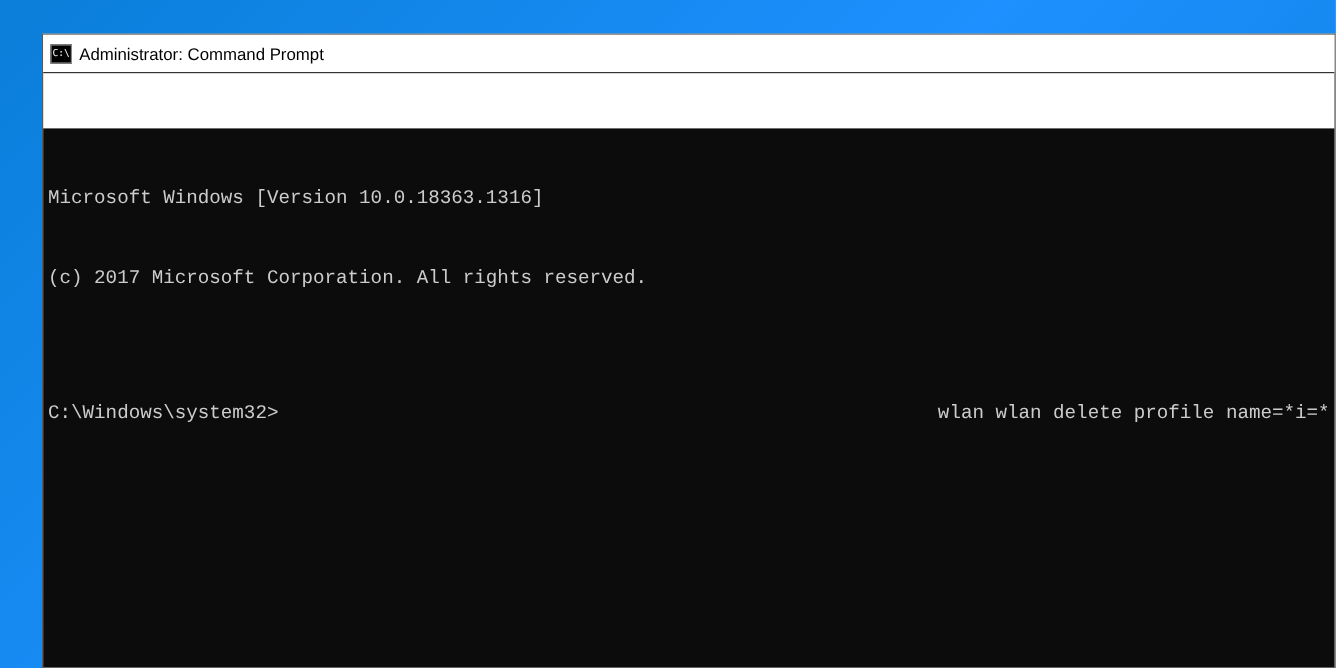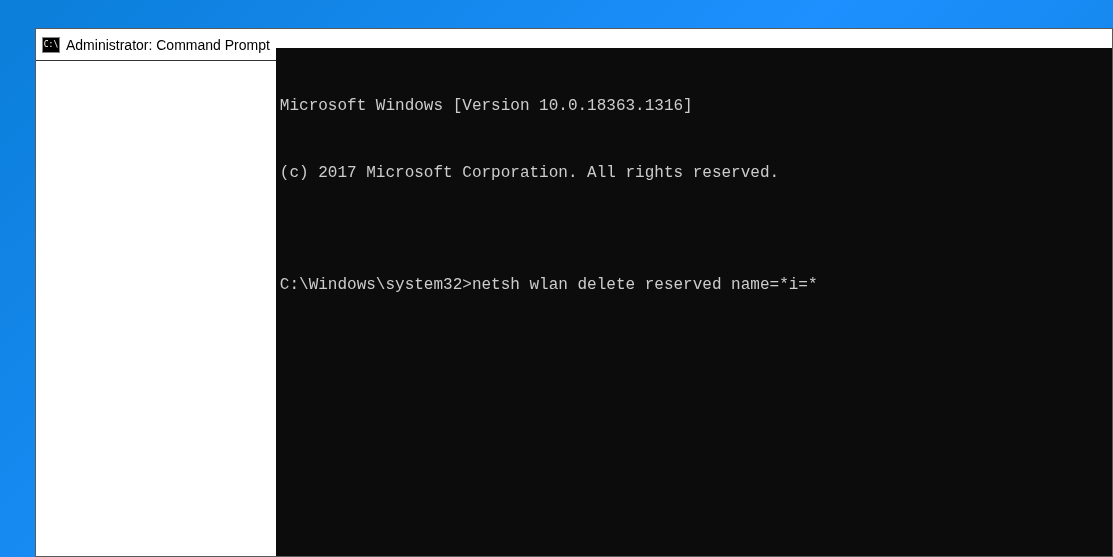--- a/index.html
+++ b/index.html
@@ -12,21 +12,22 @@
     }
     .window {
       position: absolute;
       top: 28px;
       left: 35px;
       right: 0;
       bottom: 0;
       background: #fff;
       border: 1px solid #5a5a5a;
       display: flex;
-      flex-direction: row;
+      flex-direction: column;
+      gap: 46px;
     }
     .titlebar {
       height: 32px;
       background: #ffffff;
       display: flex;
       align-items: center;
       padding: 0 6px;
       border-bottom: 1px solid #333;
     }
     .titlebar-icon {
@@ -55,37 +56,36 @@
     .terminal {
       flex: 1;
       background: #0c0c0c;
       color: #cccccc;
       font-family: "Consolas", "Courier New", monospace;
       font-size: 16px;
       line-height: 1.4;
       padding: 2px 4px;
       white-space: pre;
       overflow: hidden;
-      margin-top: 19px;
     }
     .term-line { display: block; }
-    .prompt-line { display: flex; }
+    .prompt-line { display: flex; justify-content: space-between; }
     .prompt-text { white-space: pre; }
     .command-text { white-space: pre; }
   </style>
 </head>
 <body>
 
 <div class="window">
   <div class="titlebar">
     <span class="titlebar-icon"></span>
     <span class="titlebar-text">Administrator: Command Prompt</span>
   </div>
   <div class="terminal">
     <span class="term-line">Microsoft Windows [Version 10.0.18363.1316]</span>
     <span class="term-line">(c) 2017 Microsoft Corporation. All rights reserved.</span>
     <span class="term-line"></span>
     <span class="prompt-line">
       <span class="prompt-text">C:\Windows\system32&gt;</span>
-      <span class="command-text">netsh wlan delete reserved name=*i=*</span>
+      <span class="command-text">wlan wlan delete profile name=*i=*</span>
     </span>
   </div>
 </div>
 
 </body></html>

